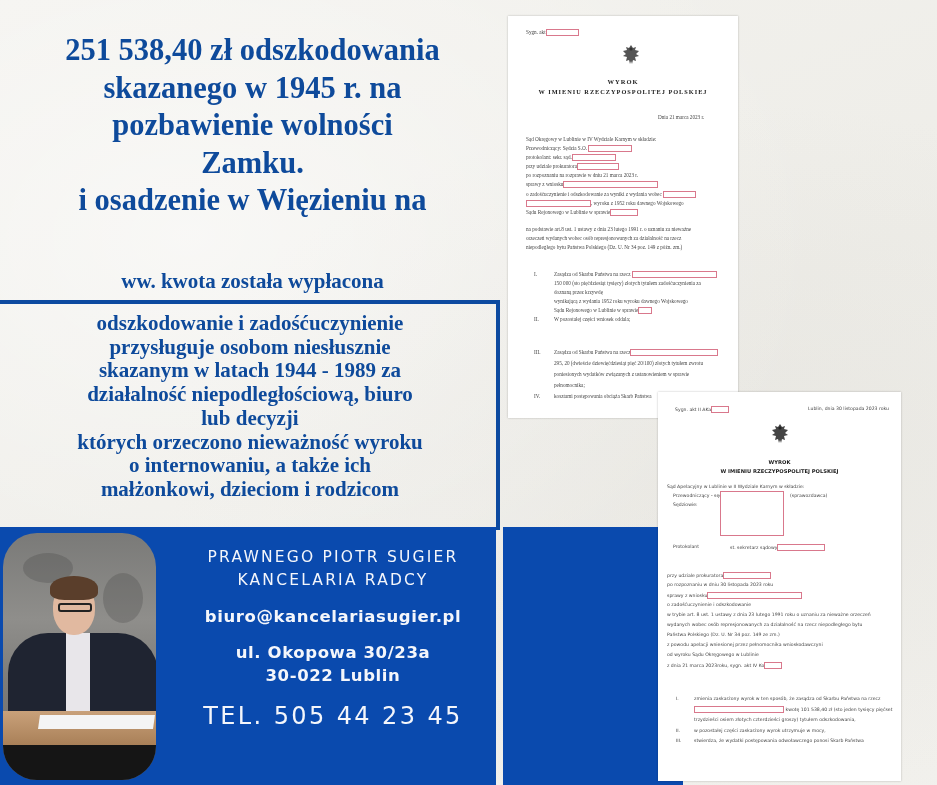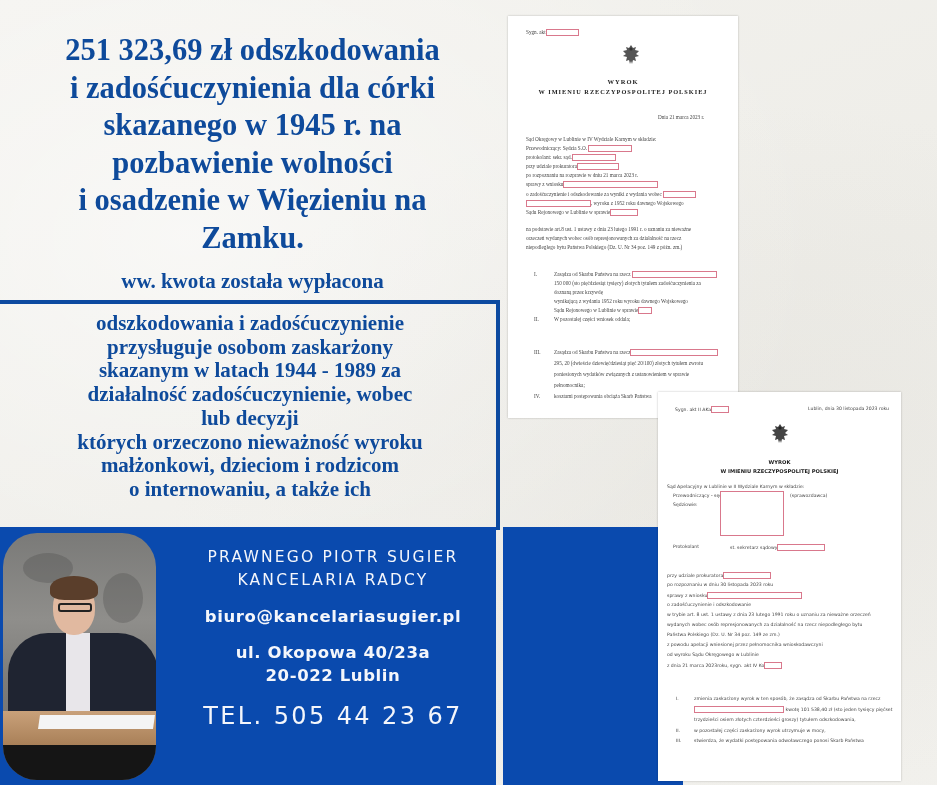--- a/index.html
+++ b/index.html
@@ -118,41 +118,40 @@
   .box { display: inline-block; border: 1px solid #d9788c; height: 7px; vertical-align: middle; background:#fff; }
   .doc .title { position: absolute; left: 0; width: 100%; text-align: center; font-weight: bold; color: #222; }
   .eagle {
     position: absolute; width: 22px; height: 26px;
   }
 </style>
 </head>
 <body>
 
 <div class="headline">
-  <span>251 323,69 zł odszkodowania</span>
-  <span>i zadośćuczynienia dla córki</span>
+  <span>251 538,40 zł odszkodowania</span>
   <span>skazanego w 1945 r. na</span>
   <span>pozbawienie wolności</span>
+  <span>Zamku.</span>
   <span>i osadzenie w Więzieniu na</span>
-  <span>Zamku.</span>
 </div>
 <div class="paid-note">ww. kwota została wypłacona</div>
 
 <div class="frame-top"></div>
 <div class="frame-right"></div>
 
 <div class="info">
-  <span>odszkodowania i zadośćuczynienie</span>
-  <span>przysługuje osobom zaskarżony</span>
+  <span>odszkodowanie i zadośćuczynienie</span>
+  <span>przysługuje osobom niesłusznie</span>
   <span>skazanym w latach 1944 - 1989 za</span>
-  <span>działalność zadośćuczynienie, wobec</span>
+  <span>działalność niepodległościową, biuro</span>
   <span>lub decyzji</span>
   <span>których orzeczono nieważność wyroku</span>
+  <span>o internowaniu, a także ich</span>
   <span>małżonkowi, dzieciom i rodzicom</span>
-  <span>o internowaniu, a także ich</span>
 </div>
 
 <div class="band"></div>
 <div class="band2"></div>
 
 <div class="photo">
   <div class="wall-spot" style="left:20px;top:20px;width:50px;height:30px;"></div>
   <div class="wall-spot" style="left:100px;top:40px;width:40px;height:50px;"></div>
   <div class="body-suit"></div>
   <div class="shirt"></div>
@@ -166,24 +165,24 @@
 
 <div class="contact">
   <div class="firm">
     <div>PRAWNEGO PIOTR SUGIER</div>
     <div>KANCELARIA RADCY</div>
   </div>
   <div class="web">
     <div>biuro@kancelariasugier.pl</div>
   </div>
   <div class="addr">
-    <div>ul. Okopowa 40/23a</div>
-    <div>20-022 Lublin</div>
-  </div>
-  <div class="tel">TEL. 505 44 23 67</div>
+    <div>ul. Okopowa 30/23a</div>
+    <div>30-022 Lublin</div>
+  </div>
+  <div class="tel">TEL. 505 44 23 45</div>
 </div>
 
 <div class="doc doc1">
   <div class="line" style="left:18px;top:13px;">
     <span>Sygn. akt</span><span class="box" style="width:33px;"></span>
   </div>
   <svg class="eagle" style="left:112px;top:27px;" viewBox="0 0 22 26">
     <path d="M11 2 l2 3 3-1-1 3 4 1-3 3 3 2-4 1 1 4-3-1-1 4-1-3-1 3-1-4-3 1 1-4-4-1 3-2-3-3 4-1-1-3 3 1z" fill="#555"></path>
     <circle cx="11" cy="6" r="1.6" fill="#333"></circle>
   </svg>

